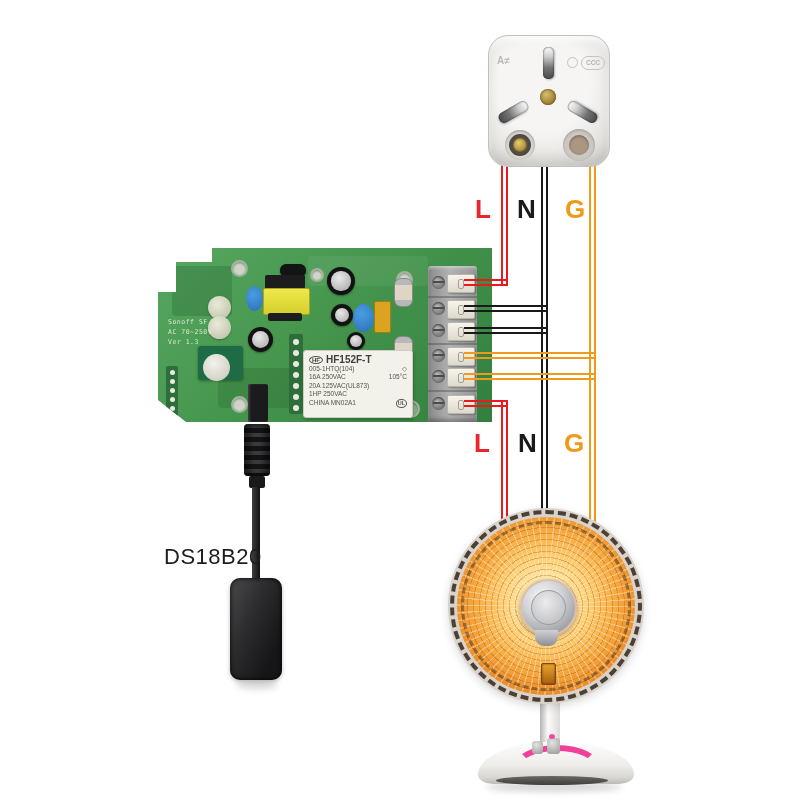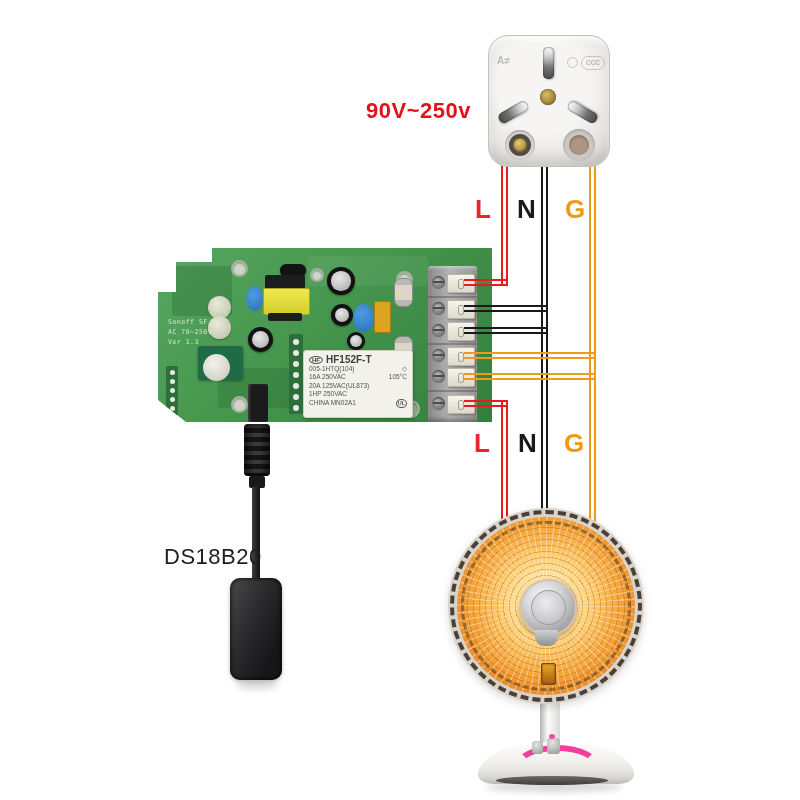--- a/index.html
+++ b/index.html
@@ -113,21 +113,20 @@
   <div class="wv c-red" style="left:501px;top:400px;height:132px;"></div>
   <div class="wv c-blk" style="left:541px;top:158px;height:376px;"></div>
   <div class="wv c-org" style="left:589px;top:158px;height:380px;"></div>
   <div class="wh c-red" style="left:464px;top:279px;width:44px;"></div>
   <div class="wh c-blk" style="left:464px;top:305px;width:84px;"></div>
   <div class="wh c-blk" style="left:464px;top:327px;width:84px;"></div>
   <div class="wh c-org" style="left:464px;top:352px;width:132px;"></div>
   <div class="wh c-org" style="left:464px;top:373px;width:132px;"></div>
   <div class="wh c-red" style="left:464px;top:400px;width:44px;"></div>
 
-  <div class="voltage">90V~250v</div>
   <span class="wire-label lab-red" style="left:475px;top:196px;">L</span>
   <span class="wire-label lab-blk" style="left:517px;top:196px;">N</span>
   <span class="wire-label lab-org" style="left:565px;top:196px;">G</span>
   <span class="wire-label lab-red" style="left:474px;top:430px;">L</span>
   <span class="wire-label lab-blk" style="left:518px;top:430px;">N</span>
   <span class="wire-label lab-org" style="left:564px;top:430px;">G</span>
 
   <div class="plug">
     <div class="pin-slot" style="left:54px;top:11px;"></div>
     <div class="pin-slot" style="left:19px;top:60px;transform:rotate(60deg);"></div>

